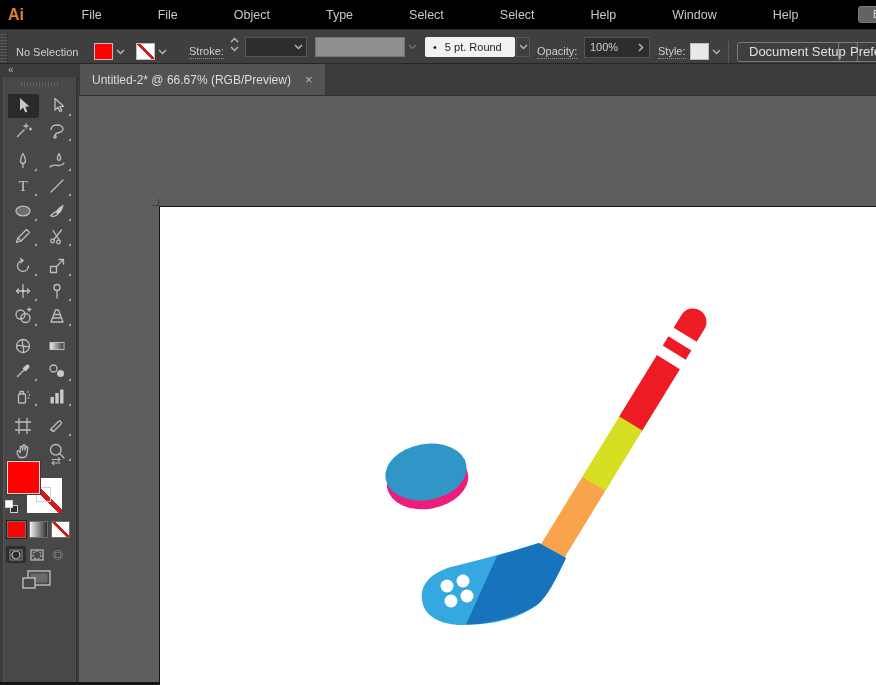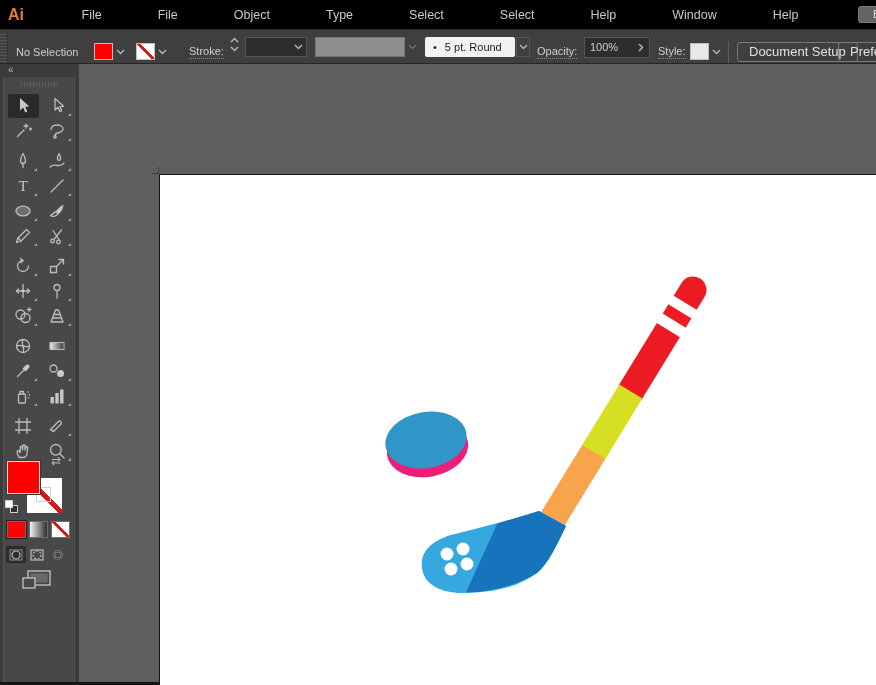--- a/index.html
+++ b/index.html
@@ -486,20 +486,26 @@
       <div class="abs screen-mode">
         <svg width="34" height="24" viewBox="0 0 34 24">
           <rect x="8" y="3" width="22" height="14" fill="none" stroke="#bdbdbd" stroke-width="1.4"></rect>
           <rect x="10.5" y="5.5" width="17" height="9" fill="#6a6a6a"></rect>
           <rect x="3" y="10" width="12" height="10" fill="#484848" stroke="#bdbdbd" stroke-width="1.4"></rect>
         </svg>
       </div>
     </div>
 
     <div class="canvas-col">
+      <div class="tabstrip">
+        <div class="doc-tab">
+          <span>Untitled-2* @ 66.67% (RGB/Preview)</span>
+          <span class="tab-close">×</span>
+        </div>
+      </div>
 
       <div class="viewport">
         <div class="artboard"></div>
         <div class="tickv"></div>
         <div class="tickh"></div>
 
         <svg class="artwork-svg" width="797" height="589" viewBox="0 0 797 589">
 
           <g transform="translate(347,376) rotate(-10)">
             <ellipse cx="0" cy="9" rx="41" ry="28" fill="#ec1e79"></ellipse>

